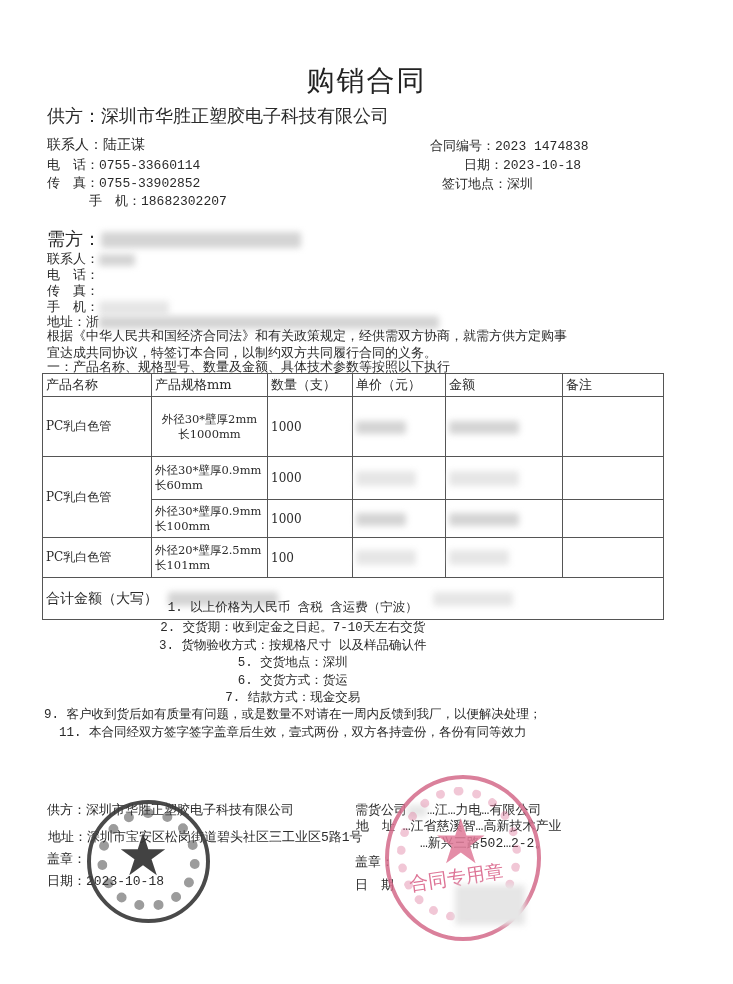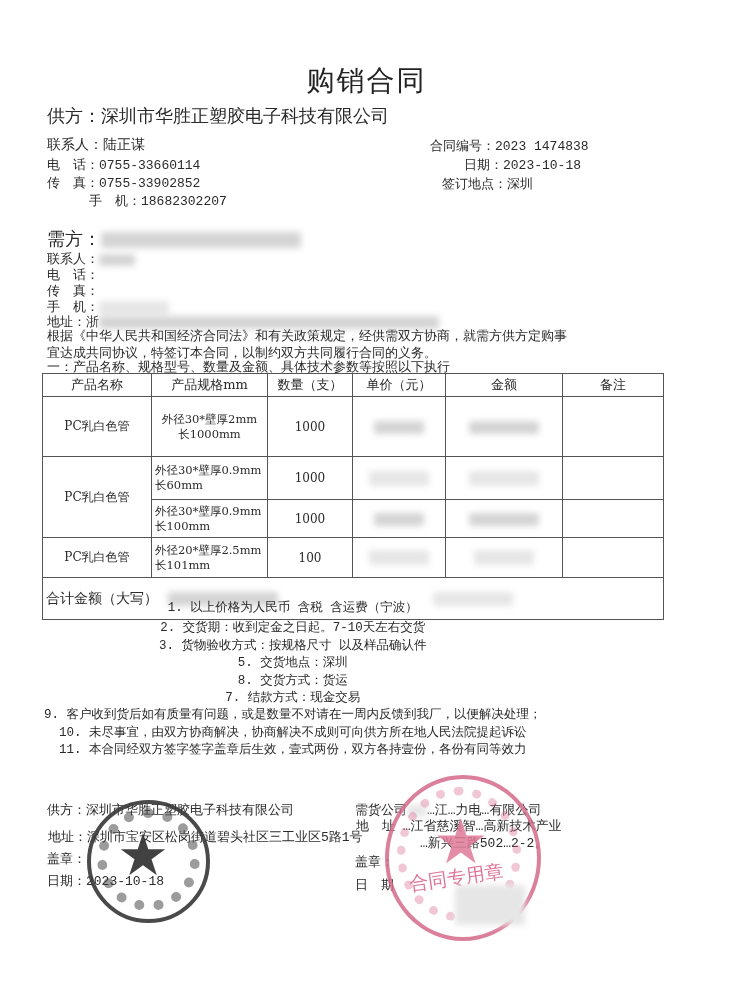--- a/index.html
+++ b/index.html
@@ -13,21 +13,21 @@
   .f13 { font-size: 13px; }
   .f14 { font-size: 14px; }
   .f17 { font-size: 18px; }
   .blur { display: inline-block; background: #d4d4d4; filter: blur(3px); vertical-align: middle; border-radius: 2px; }
   .blur.light { background: #e6e6e6; }
   table.items {
     position: absolute; left: 42px; top: 373px; width: 557px; border-collapse: collapse;
     font-size: 12px; table-layout: fixed;
   }
   table.items td, table.items th {
-    border: 1.5px solid #555; font-weight: normal; padding: 2px 3px; text-align: center; vertical-align: middle;
+    border: 1.5px solid #555; font-weight: normal; padding: 2px 3px; text-align: left; vertical-align: middle;
   }
   table.items th { height: 17px; font-size: 13px; }
   .spec { text-align: left !important; line-height: 15px; font-size: 11.5px; }
   .spec.center { text-align: center !important; }
   .total-row td { text-align: left !important; height: 37px; font-size: 14px; margin-left: 20px; }
   .terms { left: 44px; top: 600px; font-size: 12.5px; line-height: 17.4px; }
   .terms div { height: 17.4px; text-align: center; }
   .stamp { position: absolute; border-radius: 50%; }
   .stamp-black { left: 87px; top: 800px; width: 115px; height: 115px; border: 4px solid #3b3b3b; opacity: .92; }
   .stamp-black .star { position: absolute; left: 26px; top: 22px; font-size: 58px; color: #333; line-height: 58px; }
@@ -149,24 +149,23 @@
     </td>
   </tr>
 </tbody>
   </table>
 
 <div class="abs terms">
   <div>1. 以上价格为人民币 含税 含运费（宁波）</div>
   <div style="margin-top:3px">2. 交货期：收到定金之日起。7-10天左右交货</div>
   <div>3. 货物验收方式：按规格尺寸 以及样品确认件</div>
   <div>5. 交货地点：深圳</div>
-  <div>8. 交货方式：货运</div>
+  <div>6. 交货方式：货运</div>
   <div>7. 结款方式：现金交易</div>
   <div>9. 客户收到货后如有质量有问题，或是数量不对请在一周内反馈到我厂，以便解决处理；</div>
-  <div>10. 未尽事宜，由双方协商解决，协商解决不成则可向供方所在地人民法院提起诉讼</div>
   <div>11. 本合同经双方签字签字盖章后生效，壹式两份，双方各持壹份，各份有同等效力</div>
 </div>
 
 <div class="abs f13" style="left:47px;top:801px;">
   <span>供方：</span><span>深圳市华胜正塑胶电子科技有限公司</span>
 </div>
 <div class="abs f13" style="left:48px;top:828px;">
   <span>地址：</span><span>深圳市宝安区松岗街道碧头社区三工业区5路1号</span>
 </div>
 <div class="abs f13" style="left:47px;top:850px;">盖章：</div>

